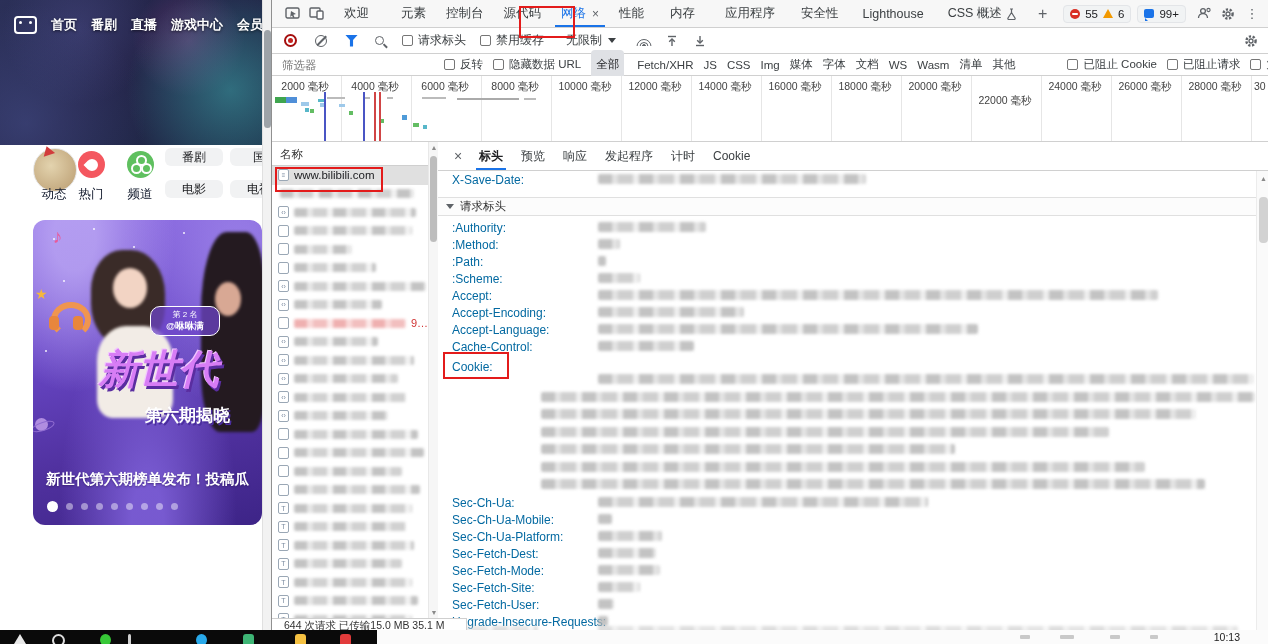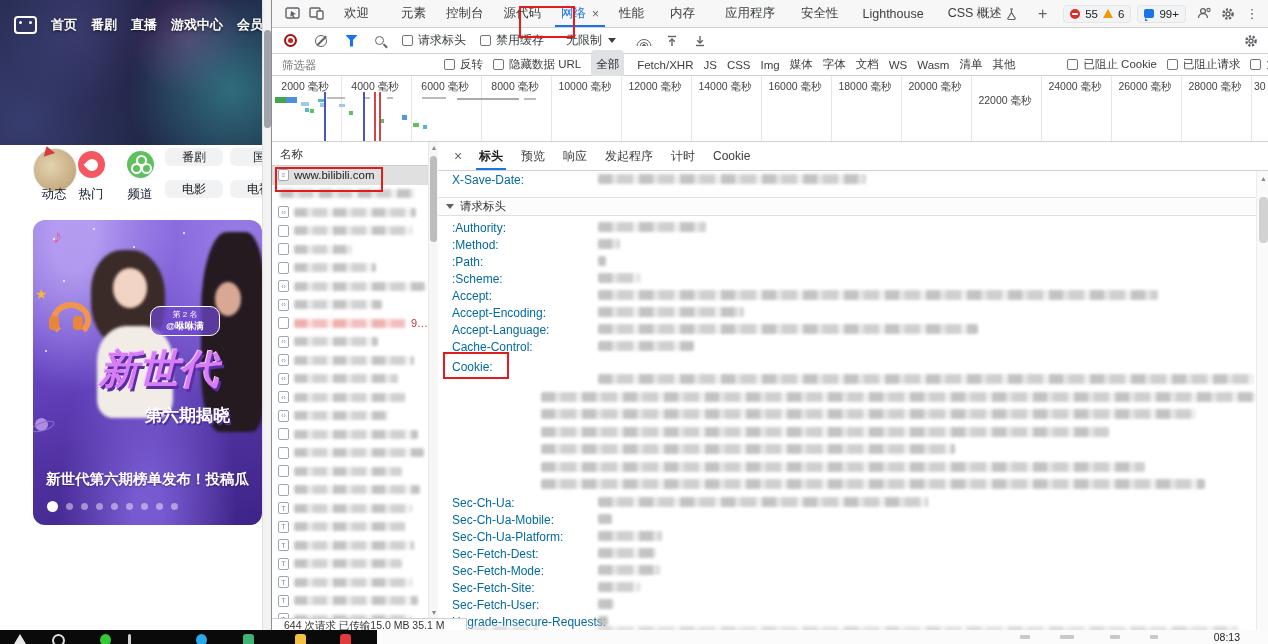--- a/index.html
+++ b/index.html
@@ -685,16 +685,16 @@
       <div class="tb-ic" style="left:128px;background:#cfcfcf;width:3px;"></div>
       <div class="tb-ic" style="left:196px;background:#29a9ea;border-radius:50%;"></div>
       <div class="tb-ic" style="left:243px;background:#3eb575;"></div>
       <div class="tb-ic" style="left:295px;background:#f5c142;"></div>
       <div class="tb-ic" style="left:340px;background:#e23b3b;"></div>
     </div>
     <span class="tray-mark" style="left:1020px;width:10px;"></span>
     <span class="tray-mark" style="left:1060px;width:14px;"></span>
     <span class="tray-mark" style="left:1110px;width:10px;"></span>
     <span class="tray-mark" style="left:1150px;width:8px;"></span>
-    <span class="tb-time">08:13</span>
+    <span class="tb-time">10:13</span>
   </div>
 
 </div>
 
 </body></html>

